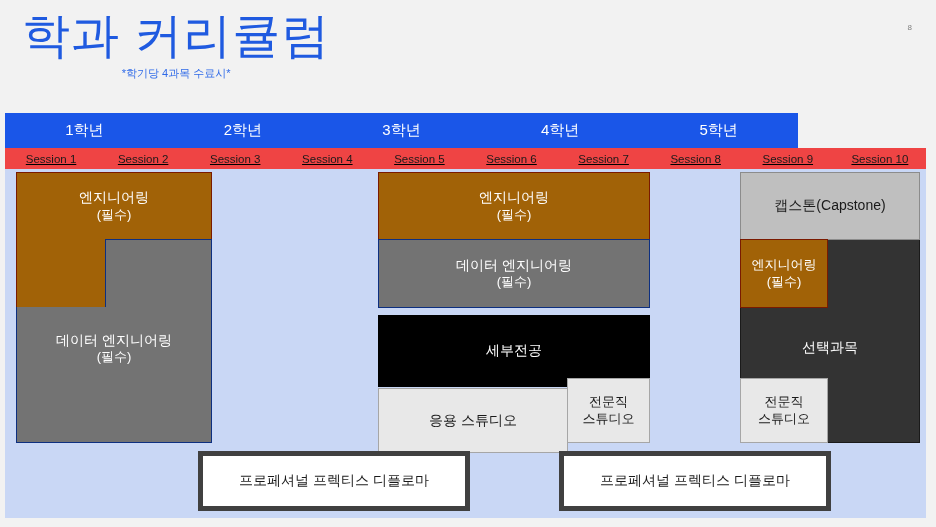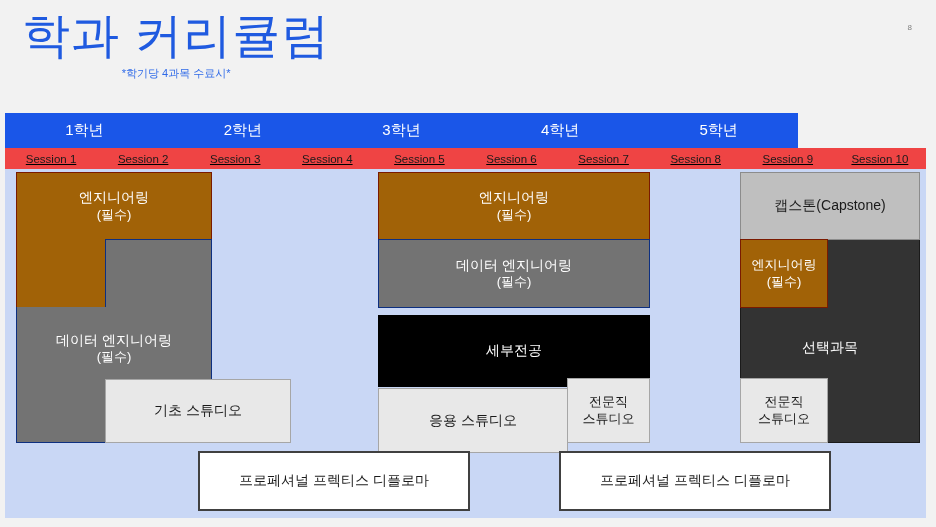--- a/index.html
+++ b/index.html
@@ -116,21 +116,21 @@
   }
   .block .sub {
     font-size: 13px;
   }
   .b-red   { background: #a16207; color: #ffffff; border: 1px solid #7a1a00; }
   .b-blue  { background: #737373; color: #ffffff; border: 1px solid #0d2f80; }
   .b-black { background: #000000; color: #ffffff; border: 1px solid #000000; }
   .b-gray  { background: #bfbfbf; color: #1a1a1a; border: 1px solid #8c8c8c; }
   .b-dark  { background: #333333; color: #ffffff; border: 1px solid #1a1a1a; }
   .b-light { background: #e8e8e8; color: #1a1a1a; border: 1px solid #a6a6a6; }
-  .b-white { background: #ffffff; color: #1a1a1a; border: 2px solid #404040; }
+  .b-white { background: #ffffff; color: #1a1a1a; border: 5px solid #404040; }
 
   .block.small { font-size: 13px; }
 </style>
 </head>
 <body>
 
 <div id="slide">
 
   <div id="page-number">8</div>
 
@@ -169,23 +169,20 @@
   <div class="block b-red" style="left:16px; top:239px; width:90px; height:69px; border-top:none;"></div>
 
   <div class="block b-blue" style="left:105px; top:239px; width:107px; height:69px; border-bottom:none;"></div>
   <div class="block b-blue" style="left:16px; top:307px; width:196px; height:136px; border-top:none;">
     <div style="margin-top:-52px;">
       <div>데이터 엔지니어링</div>
       <div class="sub">(필수)</div>
     </div>
   </div>
 
-  <div class="block b-light" style="left:105px; top:379px; width:186px; height:64px;">
-    <div>기초 스튜디오</div>
-  </div>
 
   <div class="block b-red" style="left:378px; top:172px; width:272px; height:68px;">
     <div>엔지니어링</div>
     <div class="sub">(필수)</div>
   </div>
 
   <div class="block b-blue" style="left:378px; top:239px; width:272px; height:69px;">
     <div>데이터 엔지니어링</div>
     <div class="sub">(필수)</div>
   </div>

